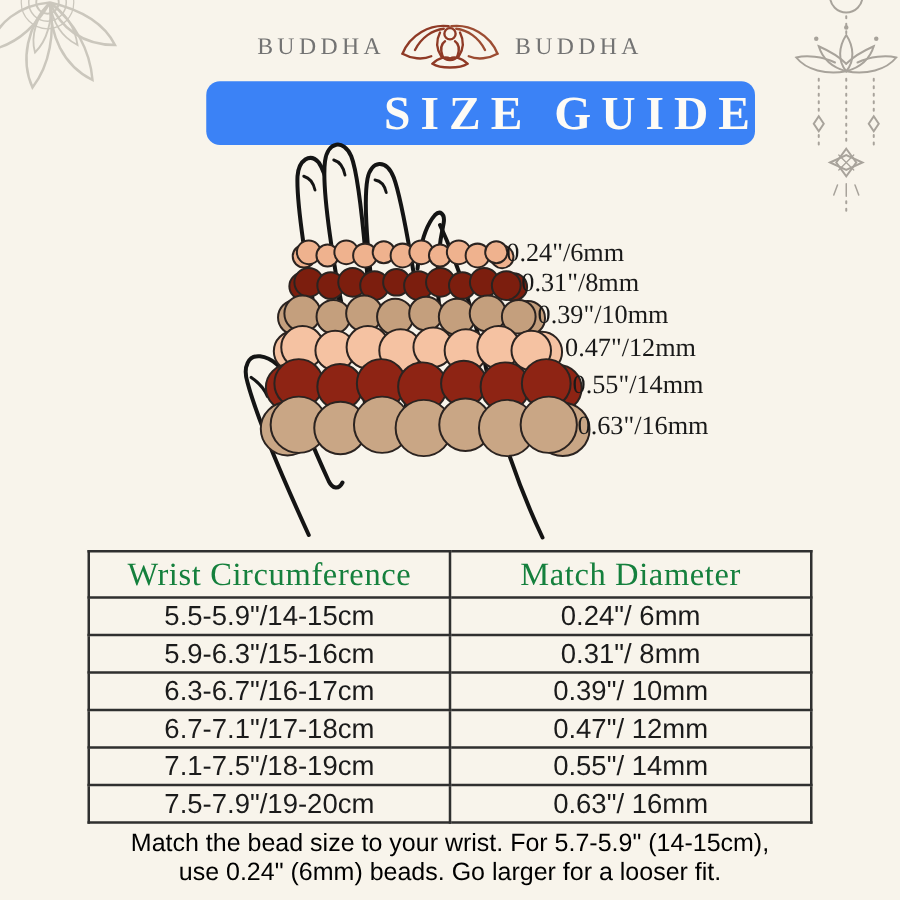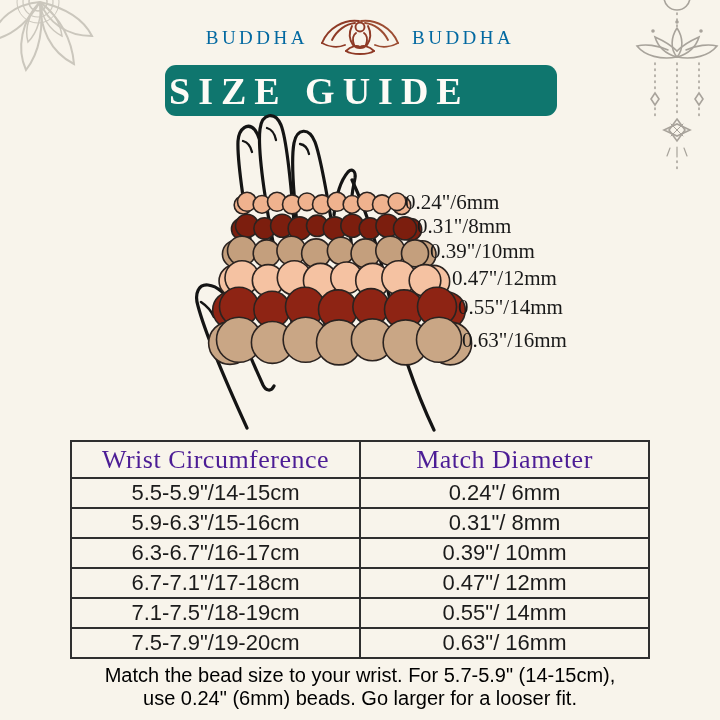--- a/index.html
+++ b/index.html
@@ -7,46 +7,46 @@
     position:relative;width:720px;height:720px;overflow:hidden;
     background:#f8f4eb;font-family:"Liberation Serif",serif;
   }
   svg{display:block;}
   .deco{position:absolute;pointer-events:none;}
   .logo{
     position:absolute;top:12px;left:0;width:720px;height:52px;
     display:flex;align-items:center;justify-content:center;gap:10px;
   }
   .brand-word{
-    font-size:19px;letter-spacing:3.5px;color:#0369a1;white-space:nowrap;
+    font-size:19px;letter-spacing:3.5px;color:#737373;white-space:nowrap;
   }
   .banner{
-    position:absolute;left:165px;top:65px;width:392px;height:51px;
-    background:#0f766e;border-radius:11px;
-    display:flex;align-items:center;justify-content:flex-start;
+    position:absolute;left:165px;top:65px;width:439px;height:51px;
+    background:#3b82f6;border-radius:11px;
+    display:flex;align-items:center;justify-content:flex-end;
   }
   .banner-text{
     color:#fdfbf6;font-weight:bold;font-size:38px;letter-spacing:8px;
     font-family:"Liberation Serif",serif;transform:translateX(4px);
   }
   .scene{position:absolute;left:0;top:0;pointer-events:none;}
   .bead-label{
     position:absolute;font-size:21px;color:#191919;white-space:nowrap;
     font-family:"Liberation Serif",serif;
   }
   .size-table{
     position:absolute;left:70px;top:440px;width:580px;
     border-collapse:collapse;table-layout:fixed;
   }
   .size-table th,.size-table td{
     border:2px solid #2f2f2f;text-align:center;vertical-align:middle;padding:0;
     background:#f8f4eb;
   }
   .size-table th{
-    height:35px;font-size:26px;font-weight:normal;color:#4c1d95;
+    height:35px;font-size:26px;font-weight:normal;color:#15803d;
     font-family:"Liberation Serif",serif;letter-spacing:0.5px;
   }
   .size-table td{
     height:28px;font-size:22px;color:#1b1b1b;
     font-family:"Liberation Sans",sans-serif;
   }
   .footer{
     position:absolute;left:0;top:664px;width:720px;text-align:center;
     font-family:"Liberation Sans",sans-serif;font-size:20px;color:#000000;
     line-height:1.17;

